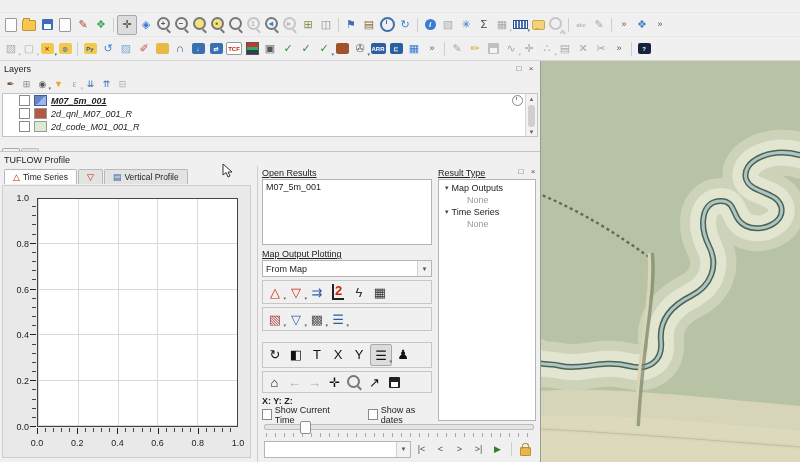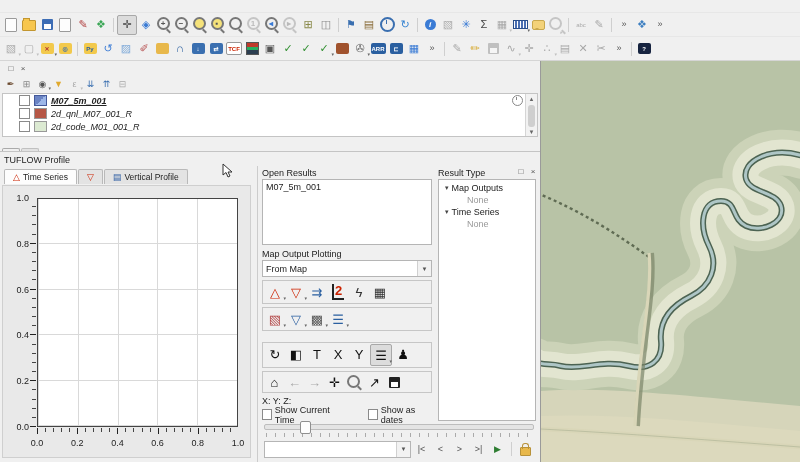--- a/index.html
+++ b/index.html
@@ -102,29 +102,29 @@
   .xlabels{position:absolute;left:34px;right:12px;bottom:9px;height:10px;font-size:9px;}
   .xlabels span{position:absolute;transform:translateX(-50%);}
   .ylabels{position:absolute;left:0;width:30px;top:12px;bottom:30px;font-size:9px;}
   .ylabels span{position:absolute;right:4px;transform:translateY(-50%);}
   
   .tf-right{flex:1;display:flex;flex-direction:column;padding:1px 4px 2px 4px;min-height:0;position:relative;}
   .tf-right .win2{position:absolute;top:0;right:2px;display:flex;}
   .tf-cols{display:flex;gap:6px;flex:1;min-height:0;}
   .colA{width:170px;display:flex;flex-direction:column;font-size:9px;}
   .colB{flex:1;display:flex;flex-direction:column;font-size:9px;}
-  .sec-label{height:12px;line-height:12px;}
+  .sec-label{height:12px;line-height:12px;text-decoration:underline;}
   .listbox{height:60px;background:#fff;border:1px solid #b5b5b5;font-size:9px;padding:2px 3px;}
   .combo{height:15px;background:#fff;border:1px solid #b5b5b5;display:flex;align-items:center;font-size:9px;padding-left:3px;}
   .combo .arrow{margin-left:auto;width:13px;height:100%;border-left:1px solid #d0d0d0;display:flex;align-items:center;justify-content:center;font-size:6px;color:#555;background:#f2f2f2;}
   .grpbox{border:1px solid #c6c6c6;background:#f0f0f0;display:flex;align-items:center;padding:1px 2px;margin-top:3px;gap:1px;}
   .grpbox .tbi{width:20px;height:20px;}
   .grpbox .tbi .g{font-size:13px;}
   .grpbox.sm .tbi{width:19px;height:18px;}
-  .coords{height:11px;margin-top:3px;}
+  .coords{height:11px;margin-top:3px;font-weight:bold;}
   .checks{display:flex;gap:10px;margin-top:1px;height:13px;align-items:center;}
   .check{display:flex;align-items:center;gap:3px;}
   .check .cb{width:9px;height:9px;border:1px solid #8a8a8a;background:#fff;}
   .treebox{flex:1;background:#fff;border:1px solid #b5b5b5;padding:2px 2px;overflow:hidden;}
   .rt-parent{display:flex;align-items:center;gap:3px;padding-left:4px;height:12px;}
   .rt-parent::before{content:"▾";font-size:7px;color:#444;}
   .rt-child{padding-left:26px;color:#999;height:12px;line-height:12px;}
   
   .sliderrow{height:12px;display:flex;align-items:center;padding:0 2px;position:relative;}
   .slider-track{flex:1;height:4px;background:#e4e4e4;border:1px solid #bdbdbd;border-radius:2px;position:relative;}
@@ -386,20 +386,21 @@
           <span class="g" style="background: rgb(22, 35, 63);">?</span>
         </span>
       </div>
   </div>
 
   <div class="main">
     <div class="left">
 
       <div class="layers-panel">
         <div class="panel-head">
+          <span class="ttl">Layers</span>
           <span class="winbtn">□</span>
           <span class="winbtn">×</span>
         </div>
         <div class="ltool">
           <div style="display:flex;gap:1px;">
               <span class="tbi">
                 <span class="g" style="color: rgb(107, 74, 47);">✒</span>
               </span>
               <span class="tbi">
                 <span class="g" style="color: rgb(136, 136, 136);">⊞</span>

